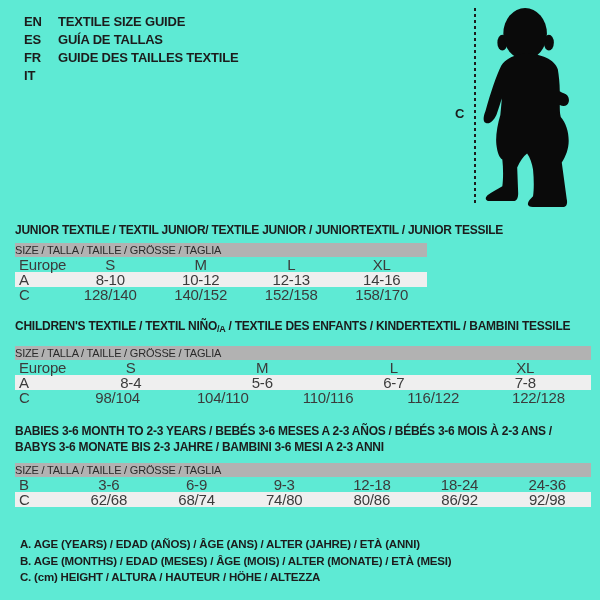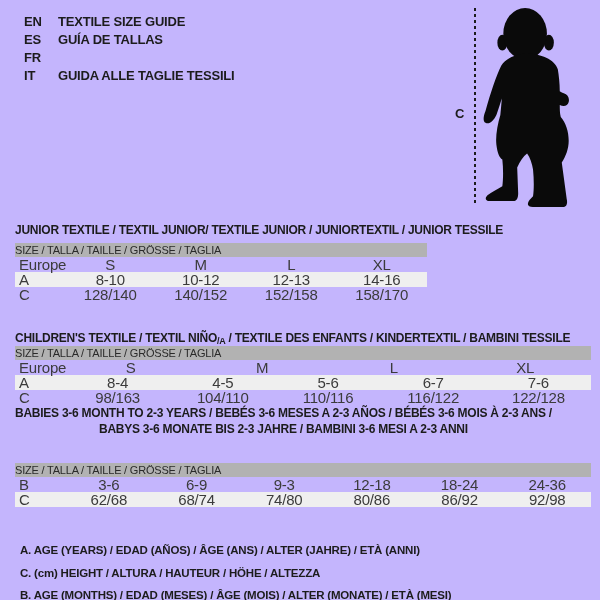--- a/index.html
+++ b/index.html
@@ -1,17 +1,17 @@
 <!DOCTYPE html>
 <html><head>
 <meta charset="utf-8">
 <style>
   html,body { margin:0; padding:0; background:#fff; }
   .page {
-    position:relative; width:600px; height:600px; background:#c4b5fd;
+    position:relative; width:600px; height:600px; background:#5eead4;
     font-family:"Liberation Sans", sans-serif; overflow:hidden;
     color:#1d1d1d;
   }
 
   
   .langs { position:absolute; left:24px; top:13px; }
   .lang-row { display:flex; height:18px; line-height:18px; font-weight:bold;
               font-size:13px; letter-spacing:-0.2px; color:#1c1c1c; }
   .lang-code { width:34px; }
   .lang-label { white-space:nowrap; }
@@ -36,48 +36,48 @@
     height:14px; line-height:14px; background:#b2b2b2; color:#2a2a2a;
     font-size:11px; letter-spacing:-0.2px; padding-left:0;
   }
   .trow { display:flex; height:15px; line-height:15px; font-size:15px;
           color:#3b3b3b; letter-spacing:-0.2px; }
   .trow.alt { background:#efefef; }
   .tlab { width:50px; padding-left:4px; box-sizing:border-box; }
   .tcell { flex:1 1 0; text-align:center; }
 
   #t1-title { top:222px; }  #t1 { top:243px; width:412px; }
-  #t2-title { top:330px; }  #t2 { top:346px; width:576px; }
-  #t3-title { top:405px;text-align:center; }  #t3 { top:463px; width:576px; }
+  #t2-title { top:318px; }  #t2 { top:346px; width:576px; }
+  #t3-title { top:423px; }  #t3 { top:463px; width:576px; }
 
   
   .legend { position:absolute; left:20px; top:536px; }
   .legend-line { font-weight:bold; font-size:11.5px; line-height:16.5px;
-                 letter-spacing:-0.2px; color:#1c1c1c; white-space:nowrap;margin-top:6px; }
+                 letter-spacing:-0.2px; color:#1c1c1c; white-space:nowrap; }
 </style>
 </head>
 <body>
 
 <div class="page">
 
   <div class="langs">
     <div class="lang-row">
       <span class="lang-code">EN</span>
       <span class="lang-label">TEXTILE SIZE GUIDE</span>
     </div>
     <div class="lang-row">
       <span class="lang-code">ES</span>
       <span class="lang-label">GUÍA DE TALLAS</span>
     </div>
     <div class="lang-row">
       <span class="lang-code">FR</span>
+      <span class="lang-label">GUIDE DES TAILLES TEXTILE</span>
     </div>
     <div class="lang-row">
       <span class="lang-code">IT</span>
-      <span class="lang-label">GUIDA ALLE TAGLIE TESSILI</span>
     </div>
   </div>
 
   <div class="height-line"></div>
   <div class="height-label">C</div>
   <svg class="silhouette" viewBox="0 0 120 210" xmlns="http://www.w3.org/2000/svg" aria-hidden="true">
     <g fill="#0a0a0a">
       <ellipse cx="25" cy="39" rx="5" ry="8"></ellipse>
       <ellipse cx="72" cy="39" rx="5" ry="8"></ellipse>
       <ellipse cx="48" cy="30" rx="22" ry="26"></ellipse>
@@ -148,28 +148,27 @@
     <div class="trow">
       <span class="tlab">Europe</span>
       <span class="tcell">S</span>
       <span class="tcell">M</span>
       <span class="tcell">L</span>
       <span class="tcell">XL</span>
     </div>
     <div class="trow alt">
       <span class="tlab">A</span>
       <span class="tcell">8-4</span>
-      <span class="tcell">4-5</span>
       <span class="tcell">5-6</span>
       <span class="tcell">6-7</span>
-      <span class="tcell">7-6</span>
+      <span class="tcell">7-8</span>
     </div>
     <div class="trow">
       <span class="tlab">C</span>
-      <span class="tcell">98/163</span>
+      <span class="tcell">98/104</span>
       <span class="tcell">104/110</span>
       <span class="tcell">110/116</span>
       <span class="tcell">116/122</span>
       <span class="tcell">122/128</span>
     </div>
   </div>
 
   <div id="t3-title" class="tbl-title">
     <div>BABIES 3-6 MONTH TO 2-3 YEARS / BEBÉS 3-6 MESES A 2-3 AÑOS / BÉBÉS 3-6 MOIS À 2-3 ANS /</div>
     <div>BABYS 3-6 MONATE BIS 2-3 JAHRE / BAMBINI 3-6 MESI A 2-3 ANNI</div>
@@ -191,17 +190,17 @@
       <span class="tcell">68/74</span>
       <span class="tcell">74/80</span>
       <span class="tcell">80/86</span>
       <span class="tcell">86/92</span>
       <span class="tcell">92/98</span>
     </div>
   </div>
 
   <div class="legend">
     <div class="legend-line">A. AGE (YEARS) / EDAD (AÑOS) / ÂGE (ANS) / ALTER (JAHRE) / ETÀ (ANNI)</div>
+    <div class="legend-line">B. AGE (MONTHS) / EDAD (MESES) / ÂGE (MOIS) / ALTER (MONATE) / ETÀ (MESI)</div>
     <div class="legend-line">C. (cm) HEIGHT / ALTURA / HAUTEUR / HÖHE / ALTEZZA</div>
-    <div class="legend-line">B. AGE (MONTHS) / EDAD (MESES) / ÂGE (MOIS) / ALTER (MONATE) / ETÀ (MESI)</div>
   </div>
 
 </div>
 
 </body></html>

